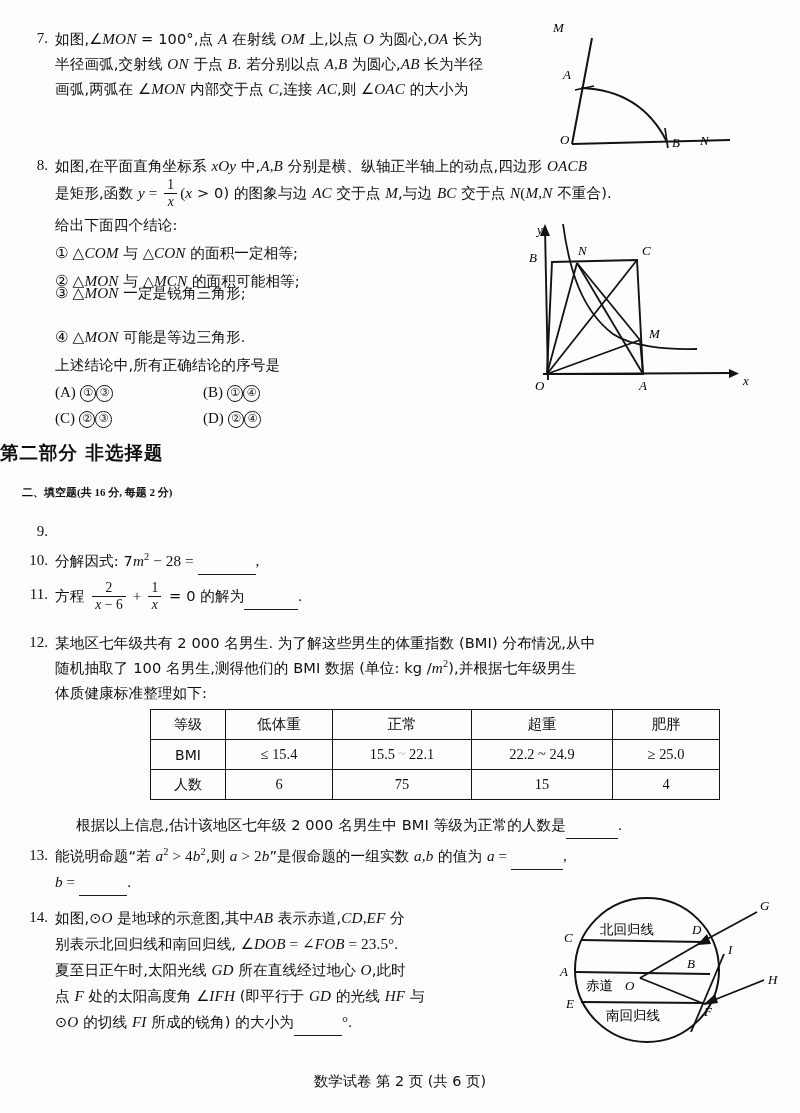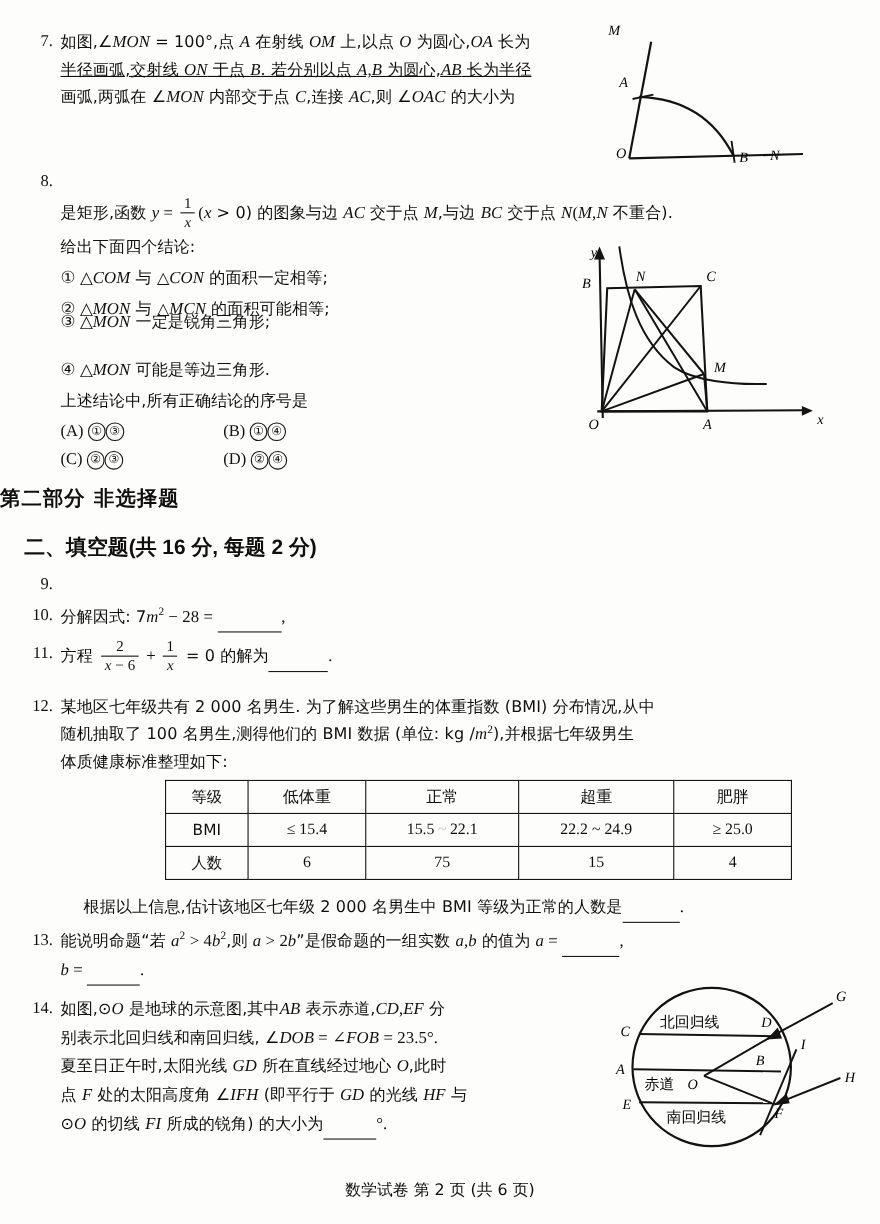--- a/index.html
+++ b/index.html
@@ -101,23 +101,23 @@
     position: absolute;
     width: 100%;
     text-align: left;
     font-family: "DejaVu Sans", "Liberation Sans", sans-serif;
     font-weight: bold;
     font-size: 18.5px;
     letter-spacing: 1px;
   }
   .sub-title {
     position: absolute;
-    font-family: Liberation Sans, sans-serif;
+    font-family: Liberation Serif, serif;
     font-weight: bold;
-    font-size: 19px;
+    font-size: 11px;
   }
 
   
   .bmi-table {
     position: absolute;
     border-collapse: collapse;
     font-size: 14.4px;
   }
   .bmi-table td {
     border: 1.4px solid #171614;
@@ -153,21 +153,21 @@
 <body>
 
 <div class="page">
 
   <div class="qnum" style="left:22px; top:26px; width:26px;">7.</div>
 
   <div class="q" style="left:55px; top:26px; width:480px;">
     <span class="cn">如图,∠</span><i class="v">MON</i><span class="cn"> = 100°,点 </span><i class="v">A</i><span class="cn"> 在射线 </span><i class="v">OM</i><span class="cn"> 上,以点 </span><i class="v">O</i><span class="cn"> 为圆心,</span><i class="v">OA</i><span class="cn"> 长为</span>
   </div>
 
-  <div class="q" style="left:55px; top:51px; width:500px;text-decoration:underline;">
+  <div class="q" style="left:55px; top:51px; width:500px;">
     <span class="cn">半径画弧,交射线 </span><i class="v">ON</i><span class="cn"> 于点 </span><i class="v">B</i><span class="cn">. 若分别以点 </span><i class="v">A,B</i><span class="cn"> 为圆心,</span><i class="v">AB</i><span class="cn"> 长为半径</span>
   </div>
 
   <div class="q" style="left:55px; top:76px; width:500px;">
     <span class="cn">画弧,两弧在 ∠</span><i class="v">MON</i><span class="cn"> 内部交于点 </span><i class="v">C</i><span class="cn">,连接 </span><i class="v">AC</i><span class="cn">,则 ∠</span><i class="v">OAC</i><span class="cn"> 的大小为</span>
   </div>
 
 
   <div class="fig" style="left:545px; top:16px;">
     <svg width="235" height="132" viewBox="0 0 235 132">
@@ -184,20 +184,23 @@
       <text x="8" y="16" font-size="13">M</text>
       <text x="18" y="63" font-size="13">A</text>
       <text x="15" y="128" font-size="13">O</text>
       <text x="127" y="131" font-size="13">B</text>
       <text x="155" y="129" font-size="13">N</text>
     </svg>
   </div>
 
   <div class="qnum" style="left:22px; top:153px; width:26px;">8.</div>
 
+  <div class="q" style="left:55px; top:153px; width:730px;">
+    <span class="cn">如图,在平面直角坐标系 </span><i class="v">xOy</i><span class="cn"> 中,</span><i class="v">A,B</i><span class="cn"> 分别是横、纵轴正半轴上的动点,四边形 </span><i class="v">OACB</i>
+  </div>
 
   <div class="q" style="left:55px; top:179px; width:730px;">
     <span class="cn">是矩形,函数 </span><i class="v">y</i><span> = </span><span class="frac"><span class="top num">1</span><span class="bar"></span><span class="bot"><i class="v">x</i></span></span><span>(</span><i class="v">x</i><span class="cn"> &gt; 0) 的图象与边 </span><i class="v">AC</i><span class="cn"> 交于点 </span><i class="v">M</i><span class="cn">,与边 </span><i class="v">BC</i><span class="cn"> 交于点 </span><i class="v">N</i><span>(</span><i class="v">M,N</i><span class="cn"> 不重合).</span>
   </div>
 
   <div class="q cn" style="left:55px; top:212px;text-align:center;">给出下面四个结论:</div>
 
   <div class="q" style="left:55px; top:240px;">
     <span>①</span><span> △</span><i class="v">COM</i><span class="cn"> 与 △</span><i class="v">CON</i><span class="cn"> 的面积一定相等;</span>
   </div>

